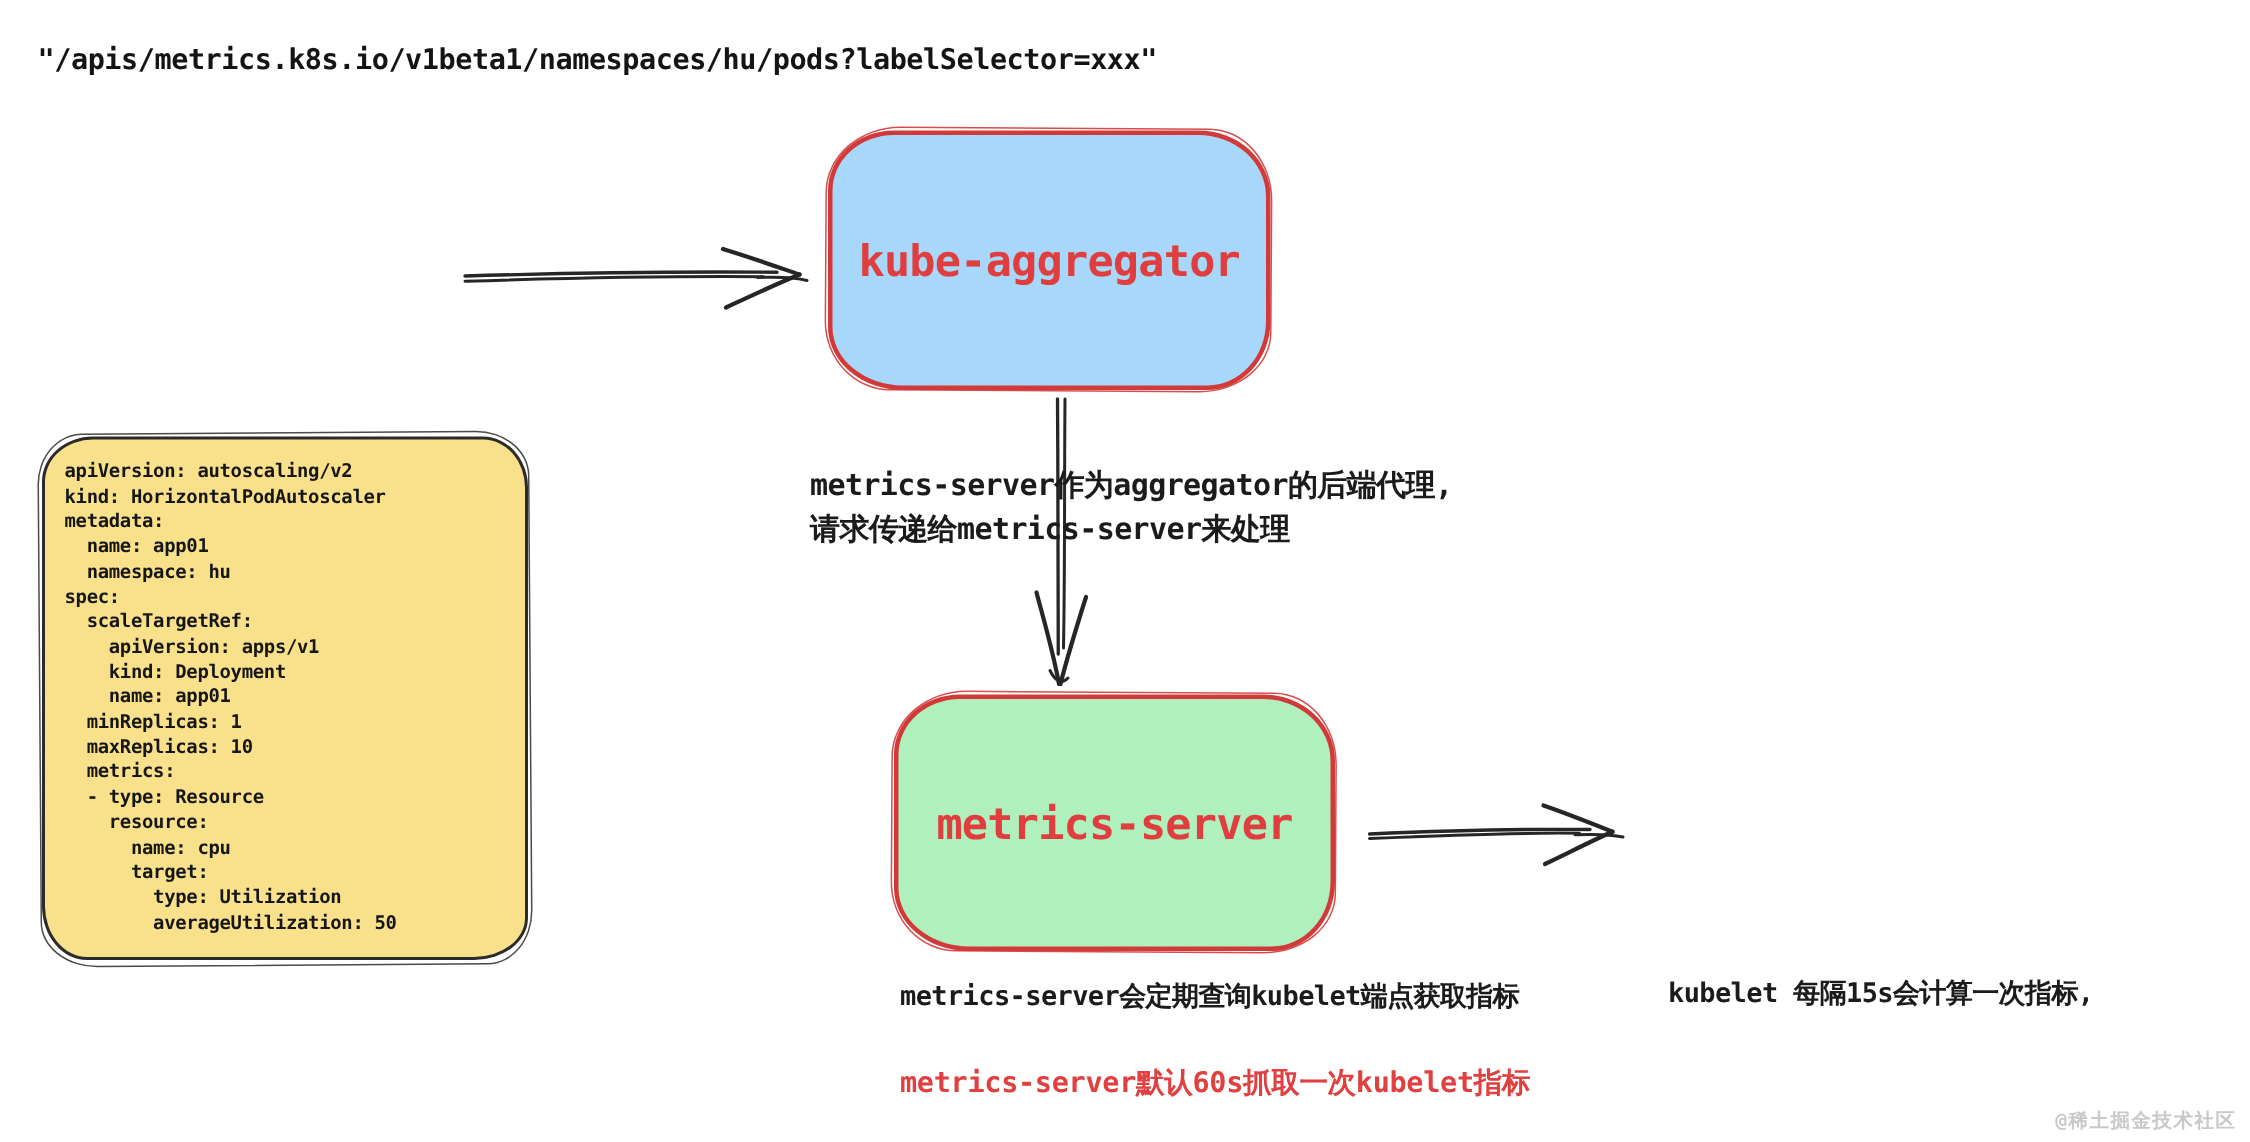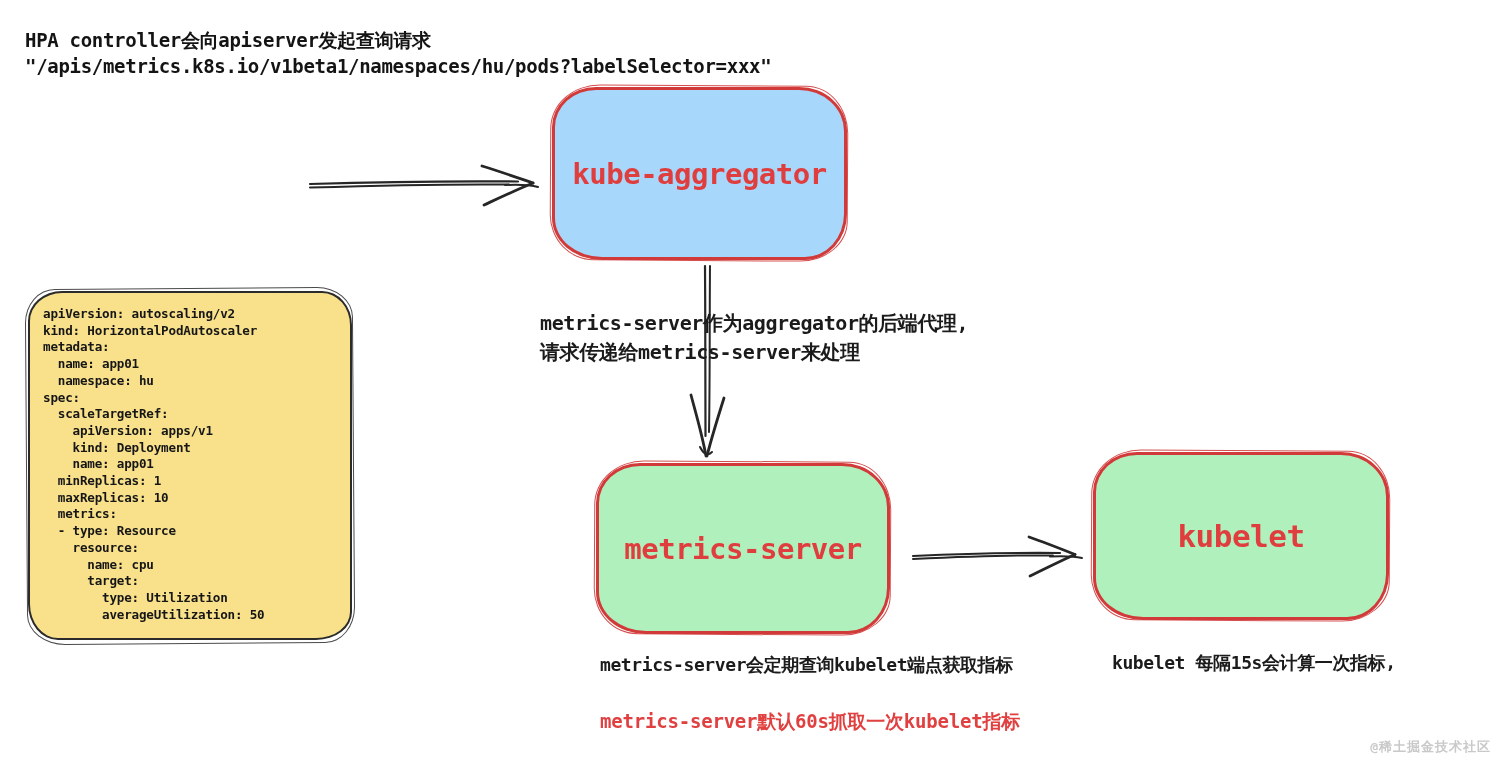--- a/index.html
+++ b/index.html
@@ -113,21 +113,20 @@
     font-weight: 700;
     letter-spacing: 1px;
   }
 </style>
 </head>
 <body>
 
 <div class="canvas">
 
   <div class="abs" style="left:25px; top:27px;">
-    <div class="header-line">HPA controller会向apiserver发起查询请求</div>
     <div class="header-line">"/apis/metrics.k8s.io/v1beta1/namespaces/hu/pods?labelSelector=xxx"</div>
   </div>
 
 
   <svg class="arrow" style="left:305px; top:157px;" width="235" height="55" viewBox="0 0 235 55">
     <path d="M5,27 C 70,25 150,24 213,24.5" stroke-width="2.2"></path>
     <path d="M5,30.5 C 70,28.5 150,27 204,27.5" stroke-width="2"></path>
     <path d="M177,9 C 195,14.5 212,20.5 228,26" stroke-width="2.8"></path>
     <path d="M228,26 C 211,33 193,41.5 179,48" stroke-width="2.8"></path>
     <path d="M200,28 C 212,27.5 224,27.5 233,30" stroke-width="2"></path>
@@ -177,23 +176,20 @@
   </div>
 
   <svg class="arrow" style="left:908px; top:528px;" width="178" height="55" viewBox="0 0 178 55">
     <path d="M5,28 C 50,26 110,24.5 152,25" stroke-width="2.2"></path>
     <path d="M5,31 C 50,29 110,27 145,27.5" stroke-width="2"></path>
     <path d="M121,9 C 137,14.5 152,20.5 167,26.5" stroke-width="2.8"></path>
     <path d="M167,26.5 C 151,33.5 136,41.5 122,48" stroke-width="2.8"></path>
     <path d="M142,28.5 C 154,28 165,28 174,30" stroke-width="2"></path>
   </svg>
 
-  <div class="node" style="left: 1093px; top: 452px; width: 296px; height: 168px; --fill: #aff0bd; --border: #d23a3a;">
-    <span class="node-label" style="font-size: 31px; color: rgb(224, 62, 62);">kubelet</span>
-  </div>
 
   <div class="abs" style="left:600px; top:653px;">
     <div class="note note-md">metrics-server会定期查询kubelet端点获取指标</div>
   </div>
   <div class="abs note-red" style="left: 600px; top: 709px; color: rgb(224, 64, 64);">metrics-server默认60s抓取一次kubelet指标</div>
 
   <div class="abs" style="left:1112px; top:651px;">
     <div class="note note-md">kubelet  每隔15s会计算一次指标,</div>
   </div>
 

